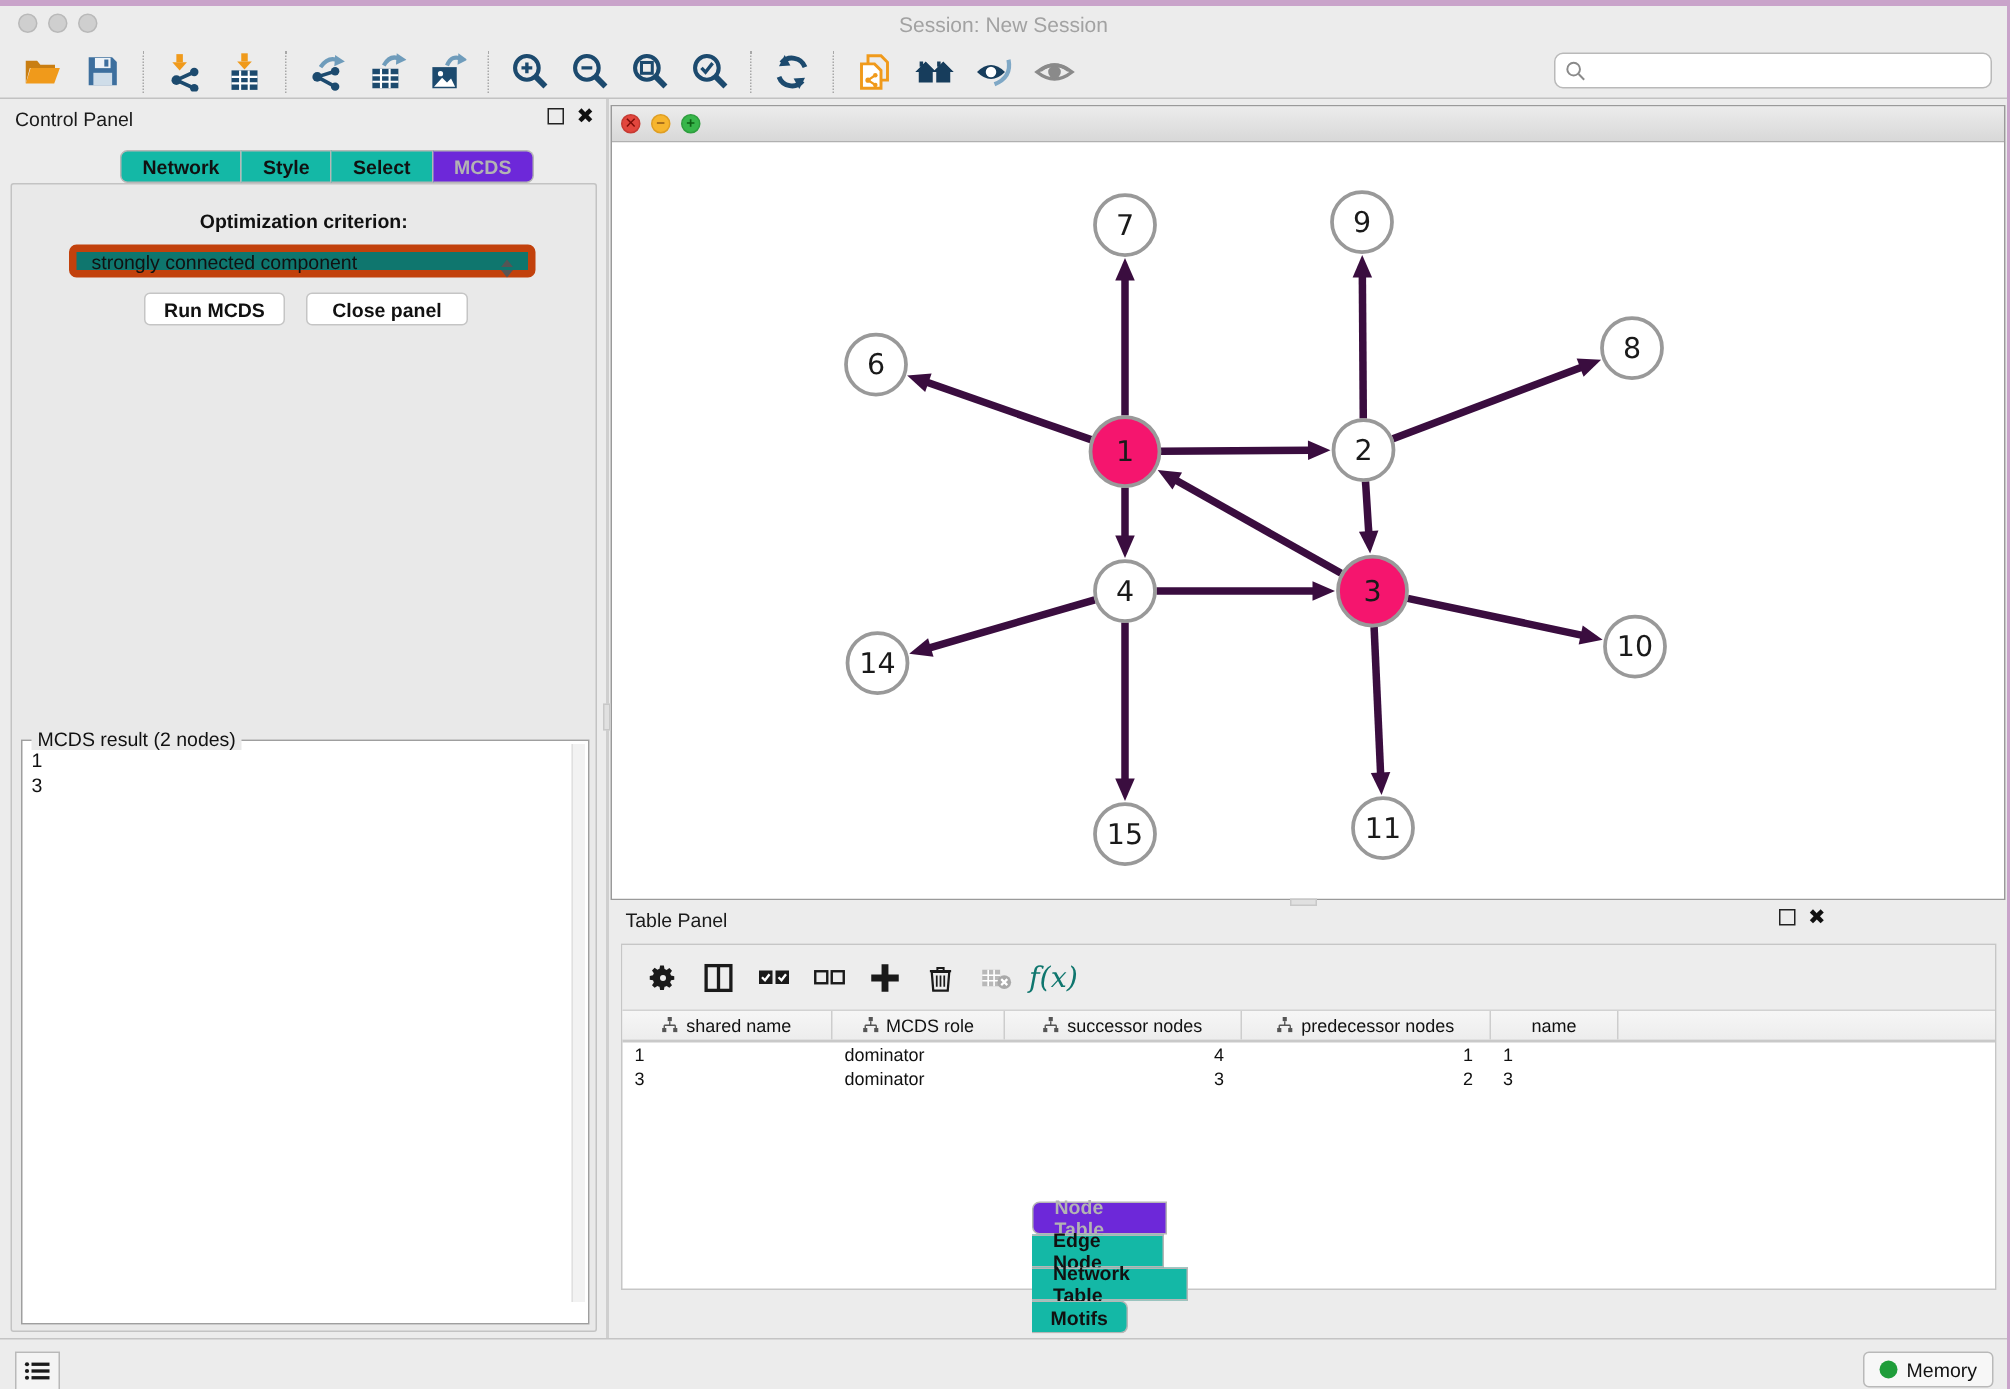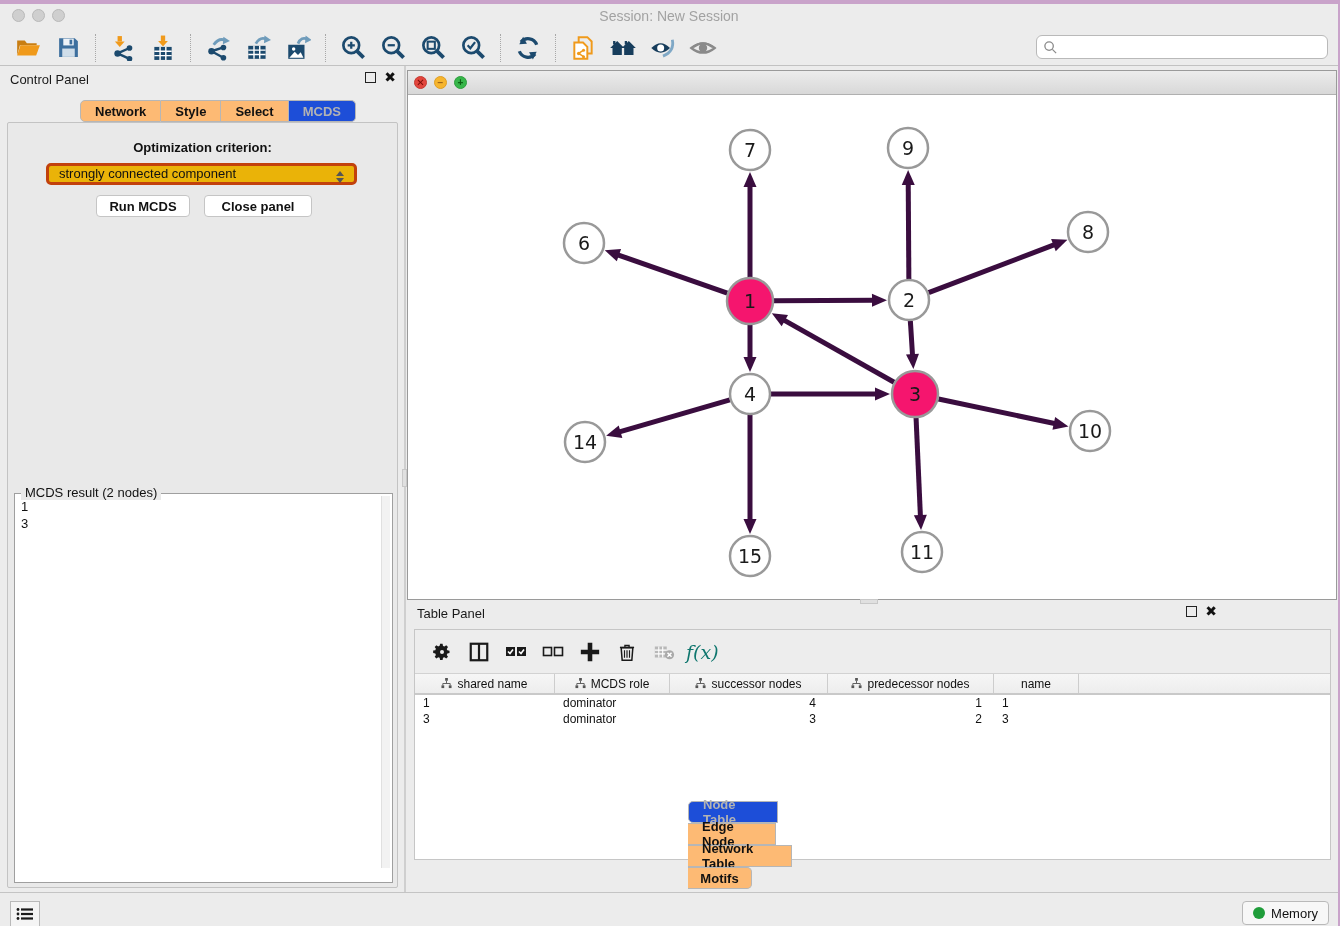--- a/index.html
+++ b/index.html
@@ -27,30 +27,30 @@
   .tb-search input { border:none; outline:none; flex:1; font-size:13px; background:transparent; }
   
   .vsplit { position:absolute; left:404px; top:62px; width:2px; height:826px; background:#cfcfcf; }
   .panel-header { height:26px; display:flex; align-items:center; padding:0 10px; font-size:13px; color:#1a1a1a; position:relative; }
   .ph-ctrls { position:absolute; right:8px; top:6px; display:flex; gap:8px; align-items:center; }
   .ph-float { width:11px; height:11px; border:1.5px solid #222; }
   .ph-close { font-size:14px; font-weight:bold; color:#111; line-height:11px; }
   
   .control-panel { position:absolute; left:0; top:62px; width:404px; height:826px; }
   .cp-tabs { position:absolute; left:80px; top:34px; display:flex; z-index:3; }
-  .tab { height:22px; padding:0 14px; background:#fdba74; border:1px solid #b6b6b6; border-left:none;
+  .tab { height:22px; padding:0 14px; background:#14b8a6; border:1px solid #b6b6b6; border-left:none;
          font-size:13px; font-weight:bold; color:#111; display:flex; align-items:center; }
   .tab:first-child { border-left:1px solid #b6b6b6; border-radius:5px 0 0 5px; }
   .tab:last-child { border-radius:0 5px 5px 0; }
-  .tab.active { background:#1d4ed8; color:#b3b3b3; }
+  .tab.active { background:#6d28d9; color:#b3b3b3; }
   .cp-box { position:absolute; left:7px; top:56px; width:391px; height:766px; background:#e9e9e9;
             border:1px solid #c3c3c3; border-radius:2px; }
   .opt-label { position:absolute; left:0; top:17px; width:100%; text-align:center; font-size:13px; font-weight:bold; color:#111; }
-  .opt-select { position:absolute; left:38px; top:40px; width:311px; height:22px; background:#eab308;
-                border:3px solid #c2410c; border-radius:5px; display:flex; align-items:flex-start;
+  .opt-select { position:absolute; left:38px; top:40px; width:311px; height:22px; background:#0f766e;
+                border:5px solid #c2410c; border-radius:5px; display:flex; align-items:center;
                 padding:0 24px 0 10px; font-size:13px; color:#111; }
   .opt-stepper { position:absolute; right:8px; top:3px; width:12px; height:16px; display:flex; flex-direction:column;
                  align-items:center; justify-content:center; gap:2px; }
   .opt-stepper span { width:0; height:0; border-left:4px solid transparent; border-right:4px solid transparent; }
   .st-up { border-bottom:5px solid #555; }
   .st-dn { border-top:5px solid #555; }
   .cp-btn { position:absolute; height:22px; background:#fff; border:1px solid #c5c5c5; border-radius:4px;
             font-size:13px; font-weight:bold; color:#111; display:flex; align-items:center; justify-content:center; }
   .result-fieldset { position:absolute; left:6px; top:370px; width:379px; height:390px;
                      border:1px solid #9f9f9f; background:#fff; }

